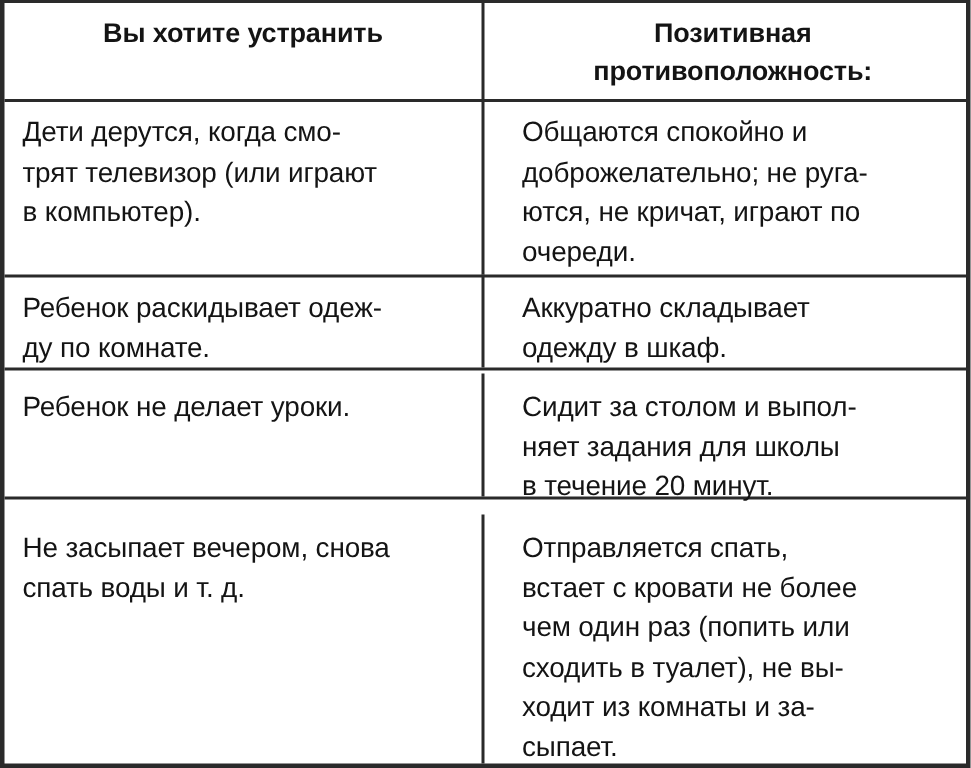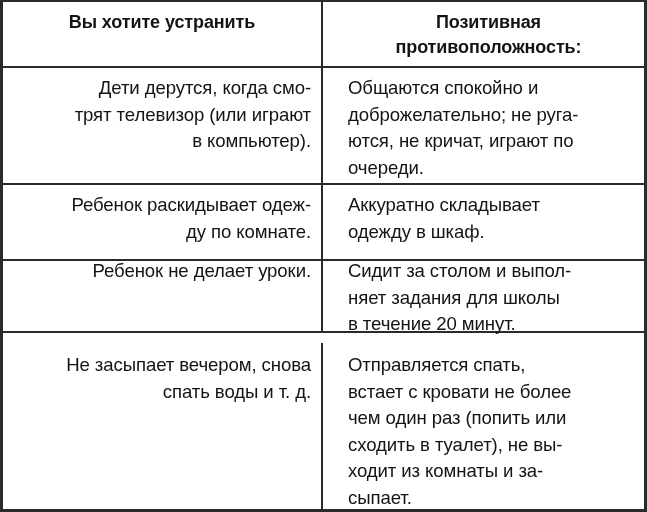--- a/index.html
+++ b/index.html
@@ -40,21 +40,20 @@
     .cell {
       box-sizing: border-box;
       padding: 9px 10px 0 12px;
       font-size: 18.6px;
       line-height: 26.5px;
       letter-spacing: -0.1px;
     }
     .cell.left {
       width: 320px;
       border-right: 2px solid #2a2a2a;
-      text-align: right;
     }
     .cell.right {
       flex: 1;
       padding-left: 25px;
     }
     .head .cell {
       font-weight: bold;
       text-align: center;
       padding: 8px 6px 0 6px;
       font-size: 18px;
@@ -87,21 +86,21 @@
       <span class="line">в компьютер).</span>
     </div>
     <div class="cell right">
       <span class="line">Общаются спокойно и</span>
       <span class="line">доброжелательно; не руга-</span>
       <span class="line">ются, не кричат, играют по</span>
       <span class="line">очереди.</span>
     </div>
   </div>
 
-  <div class="row with-border" style="top:181px; height:78px;">
+  <div class="row with-border" style="top:181px; height:64px;">
     <div class="cell left">
       <span class="line">Ребенок раскидывает одеж-</span>
       <span class="line">ду по комнате.</span>
     </div>
     <div class="cell right">
       <span class="line">Аккуратно складывает</span>
       <span class="line">одежду в шкаф.</span>
     </div>
   </div>
 

